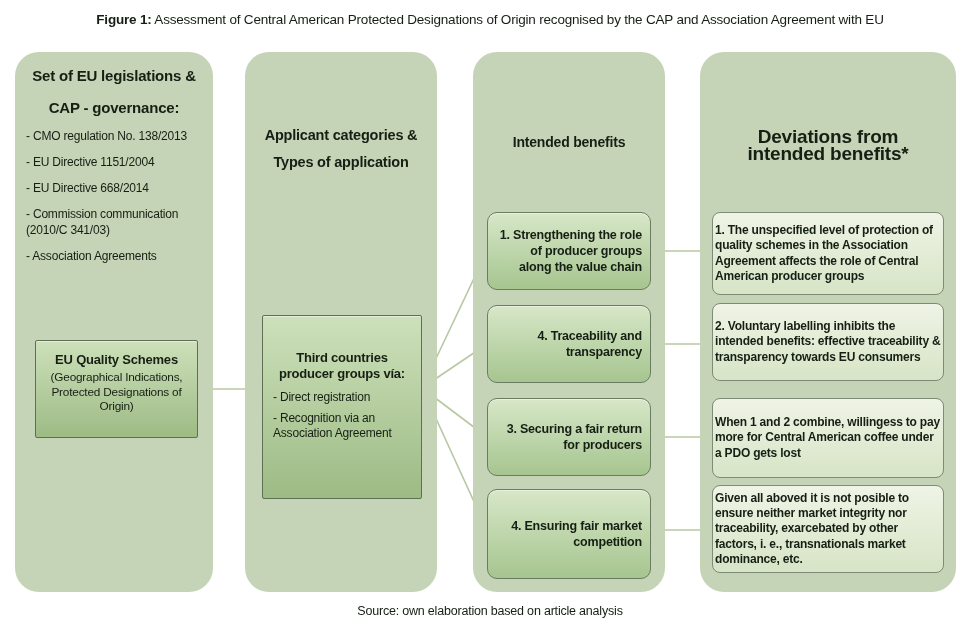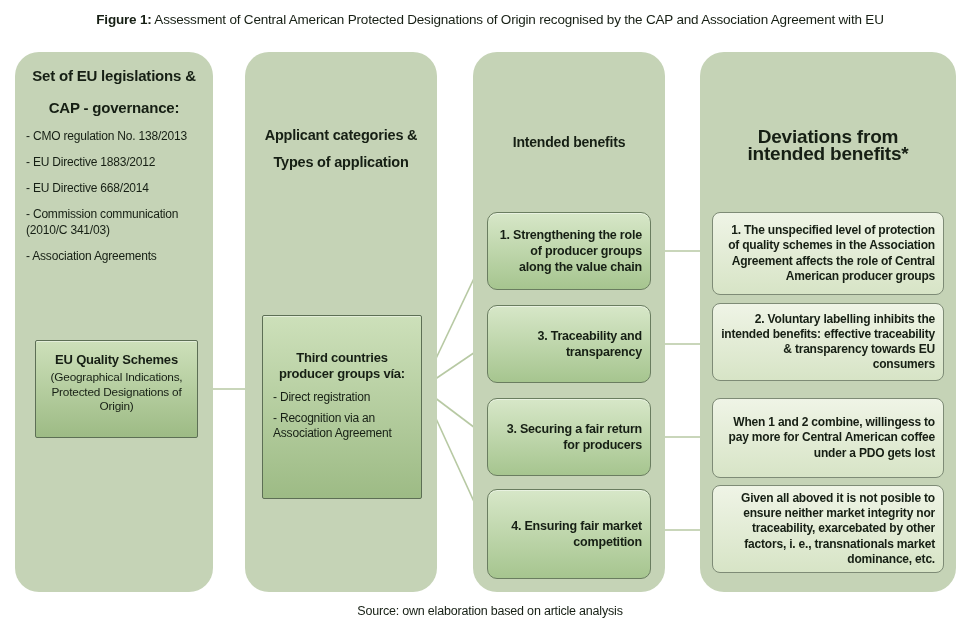--- a/index.html
+++ b/index.html
@@ -56,22 +56,22 @@
   }
   .b1{top:160px;height:78px;}
   .b2{top:253px;height:78px;}
   .b3{top:346px;height:78px;}
   .b4{top:437px;height:90px;}
   .deviation{
     position:absolute;left:12px;width:232px;box-sizing:border-box;
     border:1px solid #7e8b76;border-radius:8px;
     background:linear-gradient(#eff4e6,#d7e4c6);
     display:flex;align-items:center;justify-content:center;
-    text-align:right;font-weight:bold;font-size:12px;line-height:15.2px;
-    padding:3px 8px;
+    text-align:left;font-weight:bold;font-size:12px;line-height:15.2px;
+    padding:3px 2px;
   }
   .d1{top:160px;height:83px;}
   .d2{top:251px;height:78px;}
   .d3{top:346px;height:80px;}
   .d4{top:433px;height:88px;}
   .source{
     position:absolute;top:604px;left:0;width:100%;
     text-align:center;font-size:12.5px;
   }
 </style>
@@ -94,21 +94,21 @@
     <line x1="651" y1="344" x2="712" y2="344"></line>
     <line x1="651" y1="437" x2="712" y2="437"></line>
     <line x1="651" y1="530" x2="712" y2="530"></line>
   </g>
 </svg>
 
 <div class="col col1">
   <div class="col-header">Set of EU legislations &amp; CAP - governance:</div>
   <div class="leg-items">
     <div class="leg-item">- CMO regulation No. 138/2013</div>
-    <div class="leg-item">- EU Directive 1883/2012</div>
+    <div class="leg-item">- EU Directive 1151/2004</div>
     <div class="leg-item">- EU Directive 668/2014</div>
     <div class="leg-item">- Commission communication (2010/C 341/03)</div>
     <div class="leg-item">- Association Agreements</div>
   </div>
   <div class="inner-box eu-box">
     <div class="eu-box-title">EU Quality Schemes</div>
     <div class="eu-box-sub">(Geographical Indications, Protected Designations of Origin)</div>
   </div>
 </div>
 
@@ -117,21 +117,21 @@
   <div class="inner-box tc-box">
     <div class="tc-title">Third countries producer groups vía:</div>
     <div class="tc-item">- Direct registration</div>
     <div class="tc-item">- Recognition via an Association Agreement</div>
   </div>
 </div>
 
 <div class="col col3">
   <div class="col-header">Intended benefits</div>
   <div class="benefit b1">1. Strengthening the role of producer groups along the value chain</div>
-  <div class="benefit b2">3. Traceability and transparency</div>
+  <div class="benefit b2">4. Traceability and transparency</div>
   <div class="benefit b3">3. Securing a fair return for producers</div>
   <div class="benefit b4">4. Ensuring fair market competition</div>
 </div>
 
 <div class="col col4">
   <div class="col-header">Deviations from intended benefits*</div>
   <div class="deviation d1">1. The unspecified level of protection of quality schemes in the Association Agreement affects the role of Central American producer groups</div>
   <div class="deviation d2">2. Voluntary labelling inhibits the intended benefits: effective traceability &amp; transparency towards EU consumers</div>
   <div class="deviation d3">When 1 and 2 combine, willingess to pay more for Central American coffee under a PDO gets lost</div>
   <div class="deviation d4">Given all aboved it is not posible to ensure neither market integrity nor traceability, exarcebated by other factors, i. e., transnationals market dominance, etc.</div>

